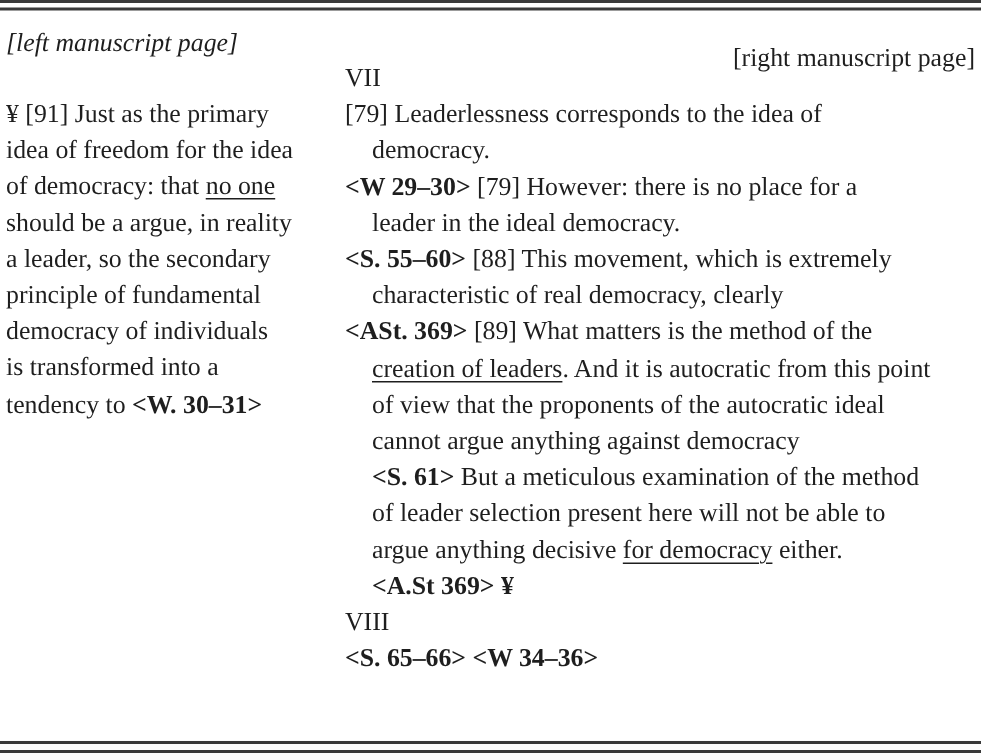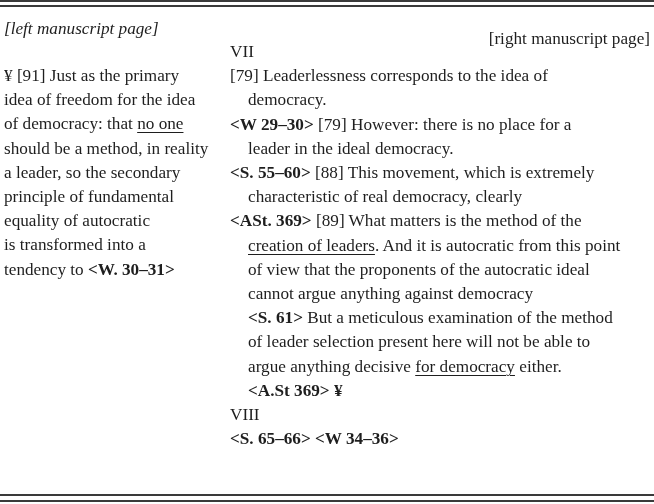--- a/index.html
+++ b/index.html
@@ -40,24 +40,24 @@
 <div class="rule t1"></div>
 <div class="rule t2"></div>
 
 <div class="hdr-left">[left manuscript page]</div>
 <div class="hdr-right">[right manuscript page]</div>
 
 <div class="col-left" id="col-left">
     <span class="ln"><span>¥ [91] Just as the primary</span></span>
     <span class="ln"><span>idea of freedom for the idea</span></span>
     <span class="ln"><span>of democracy: that </span><u>no one</u></span>
-    <span class="ln"><span>should be a method, in reality</span></span>
+    <span class="ln"><span>should be a argue, in reality</span></span>
     <span class="ln"><span>a leader, so the secondary</span></span>
     <span class="ln"><span>principle of fundamental</span></span>
-    <span class="ln"><span>equality of autocratic</span></span>
+    <span class="ln"><span>democracy of individuals</span></span>
     <span class="ln"><span>is transformed into a</span></span>
     <span class="ln"><span>tendency to </span><b>&lt;W. 30–31&gt;</b></span>
   </div>
 <div class="col-right" id="col-right">
     <span class="ln center"><span>VII</span></span>
     <span class="ln"><span>[79] Leaderlessness corresponds to the idea of</span></span>
     <span class="ln ind"><span>democracy.</span></span>
     <span class="ln"><b>&lt;W 29–30&gt;</b><span> [79] However: there is no place for a</span></span>
     <span class="ln ind"><span>leader in the ideal democracy.</span></span>
     <span class="ln"><b>&lt;S. 55–60&gt;</b><span> [88] This movement, which is extremely</span></span>

